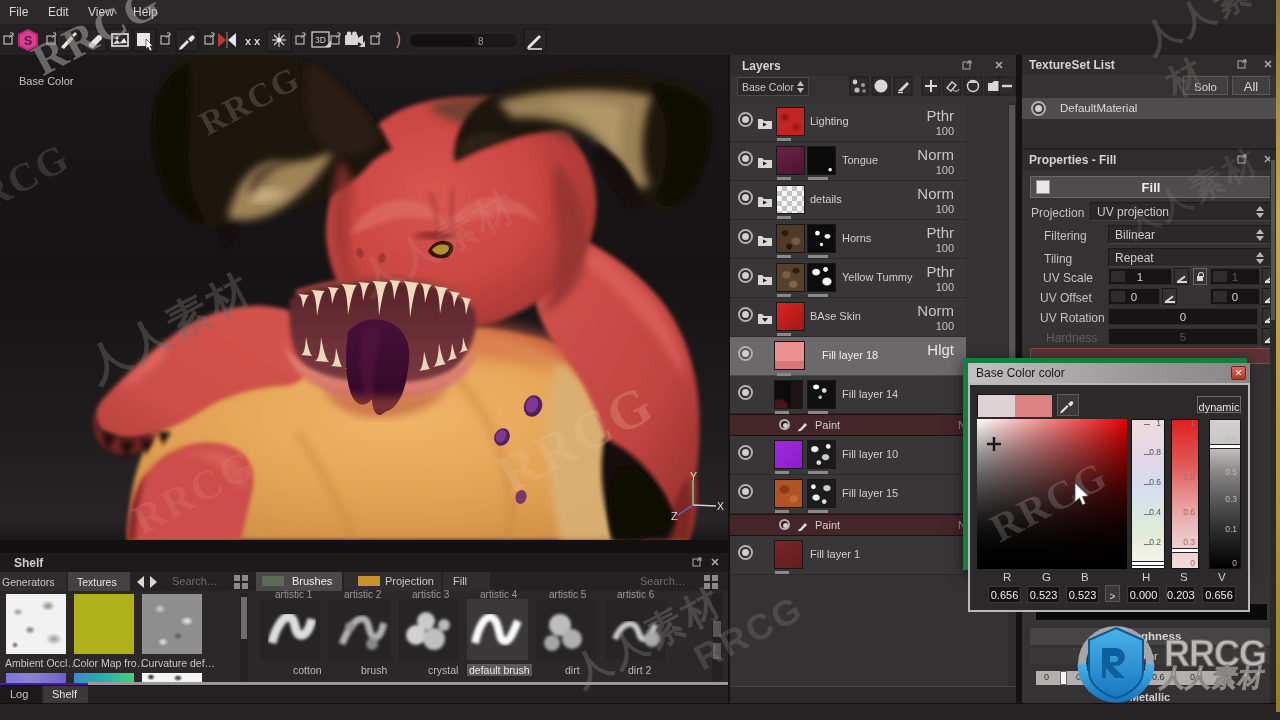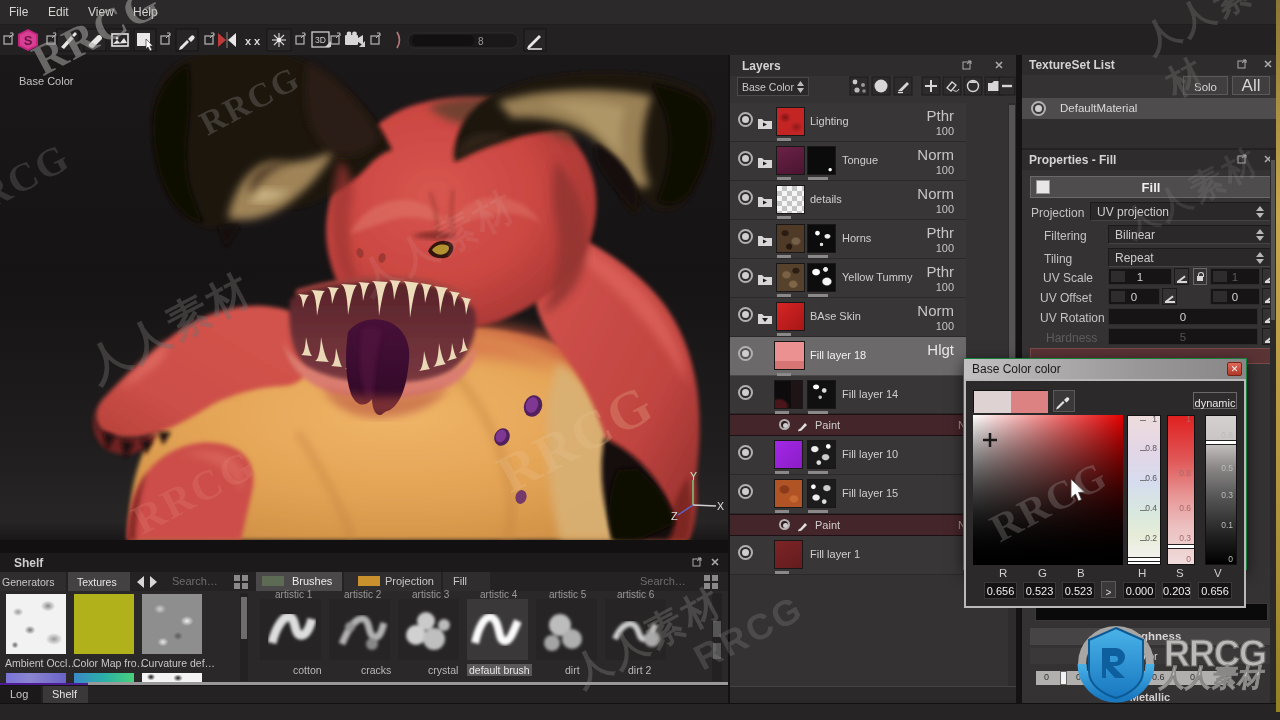--- a/index.html
+++ b/index.html
@@ -46,21 +46,21 @@
 .ppen::after{content:'';position:absolute;left:2px;top:9px;width:9px;height:2px;background:#d8d6d6;transform:rotate(-38deg);}
 .ppen::before{content:'';position:absolute;left:2px;top:12px;width:10px;height:1.5px;background:#d8d6d6;}
 .plock{position:absolute;width:14px;height:17px;background:#343233;border:1px solid #6a6868;}
 .plock::after{content:'';position:absolute;left:3px;top:7px;width:6px;height:5px;background:#d8d6d6;}
 .plock::before{content:'';position:absolute;left:4px;top:3px;width:4px;height:4px;border:1.5px solid #d8d6d6;border-bottom:none;border-radius:3px 3px 0 0;}
 .stick{position:absolute;top:1px;font-size:9px;color:#333;}
 
 #statusbar{position:absolute;left:0;top:703px;width:1280px;height:17px;background:#262425;border-top:1px solid #111;}
 #goldedge{position:absolute;left:1276px;top:0;width:4px;height:712px;background:linear-gradient(180deg,#8a7636,#c8a84e 30%,#b3953f 70%,#938024);z-index:60;}
 
-#dialog{position:absolute;left:963px;top:358px;width:284px;height:212px;z-index:40;border:1px solid #15803d;box-shadow:0 4px 14px rgba(0,0,0,.6);}
+#dialog{position:absolute;left:963px;top:358px;width:284px;height:212px;z-index:40;border:5px solid #15803d;box-shadow:0 4px 14px rgba(0,0,0,.6);}
 #dtitle{position:absolute;left:0;top:0;width:282px;height:20px;background:linear-gradient(90deg,#c2c0c0,#9a9898 60%,#888686);}
 #dtitle span{position:absolute;left:8px;top:3px;font-size:12px;color:#1a1a1a;}
 #dclose{position:absolute;right:4px;top:3px;width:15px;height:14px;background:linear-gradient(180deg,#e06a5a,#b03828);border:1px solid #7a2418;color:#fff;font-size:9px;text-align:center;line-height:13px;border-radius:2px;}
 #dbody{position:absolute;left:0;top:20px;width:282px;height:229px;background:#2b2929;border:2px solid #bab8b8;}
 .dtick{position:absolute;font-size:8.5px;color:#5a5858;}
 .dt{position:absolute;right:14px;width:6px;height:1px;background:#777;}
 .dind{position:absolute;left:0;width:100%;height:5px;background:#fff;border-top:1.5px solid #222;border-bottom:1.5px solid #222;}
 .dlab{position:absolute;top:186px;font-size:11.5px;color:#d0cecf;}
 .dval{position:absolute;top:201px;height:17px;background:#141212;border:1px solid #3a3839;font-size:11px;color:#eee;text-align:center;line-height:16px;}
 
@@ -424,21 +424,21 @@
             <circle cx="292" cy="44" r="8" fill="#bbb"></circle>
           </g>
       <rect x="345" y="0" width="61" height="61" fill="#262424"></rect>
       <g opacity=".85" filter="url(#bb)">
             <path d="M355,40 C360,28 368,22 374,26 C380,30 378,40 384,40 C390,40 392,30 396,26" stroke="#e8e8e8" stroke-width="6" fill="none"></path>
             <circle cx="392" cy="40" r="8" fill="#c2c2c2"></circle>
           </g>
       </g>
     </svg>
     <span class="text bl" style="left:39px">cotton</span>
-      <span class="text bl" style="left:107px">cracks</span>
+      <span class="text bl" style="left:107px">brush</span>
       <span class="text bl" style="left:174px">crystal</span>
     <span class="text bl" style="left:213px;background:#5a5858;color:#e8e8e8;padding:0 2px">default brush</span>
     <span class="text bl" style="left:311px">dirt</span>
       <span class="text bl" style="left:374px">dirt 2</span>
     <div class="abs" style="left:458px;top:2px;width:10px;height:88px;background:#232122">
         <div class="abs" style="left:1px;top:28px;width:8px;height:16px;background:#555"></div>
         <div class="abs" style="left:1px;top:50px;width:8px;height:16px;background:#555"></div>
       </div>
   </div>
 
@@ -589,21 +589,21 @@
       <div class="lth" style="background:linear-gradient(135deg,#d82525,#a61616)"></div>
       <div class="lbar"></div>
         <span class="lname" style="left:80px">BAse Skin</span>
       <span class="lmode">Norm</span>
         <span class="lop">100</span>
       </div>
     <div class="lrow" style="top:282px;background:#6b696a;border-bottom:1px solid #4a4848">
         <div class="eye" style="background:#565454"></div>
       <div class="lth" style="left:44px;width:31px;background:linear-gradient(180deg,#ec9191 72%,#d87676 72%)"></div>
       <div class="lbar" style="top:36px"></div>
-        <span class="lname" style="left:80px;color:#f2f0f0">Fill layer 18</span>
+        <span class="lname" style="left:92px;color:#f2f0f0">Fill layer 18</span>
       <span class="lmode" style="color:#e8e6e6">Hlgt</span>
       </div>
     <div class="lrow" style="top:321px;height:38px">
         <div class="eye"></div>
       <div class="lth" style="left:44px;background:radial-gradient(14px 12px at 15% 95%,#4a161c 0 50%,transparent 75%),linear-gradient(90deg,#0d0b0c 60%,#1e1416 60%)"></div>
       <div class="lmask" style="background:radial-gradient(5px 4px at 30% 22%,#fff 0 50%,transparent 70%),radial-gradient(4px 4px at 60% 35%,#ddd 0 45%,transparent 70%),radial-gradient(3px 3px at 45% 60%,#bbb 0 45%,transparent 70%),#101010"></div>
       <div class="lbar" style="left:45px"></div>
         <div class="lbar2"></div>
         <span class="lname" style="left:112px">Fill layer 14</span>
       </div>
@@ -657,21 +657,21 @@
   <div class="abs" style="left:0;top:0;width:258px;height:20px;background:#2e2c2d">
     <span style="position:absolute;left:7px;top:3px;font-size:12px;font-weight:bold;color:#d4d2d2">TextureSet List</span>
     <svg width="40" height="12" style="position:absolute;right:3px;top:4px">
         <rect x="1" y="2" width="7" height="7" fill="none" stroke="#aaa"></rect>
         <path d="M5,4 l4,-3 M6,1 h3 v3" stroke="#aaa" fill="none"></path>
         <path d="M28,2 l6,6 M34,2 l-6,6" stroke="#aaa" stroke-width="1.6"></path>
       </svg>
   </div>
   <div class="abs" style="left:0;top:20px;width:258px;height:23px;background:#343233">
     <div class="abs" style="left:161px;top:1px;width:45px;height:19px;background:#403e3f;border:1px solid #5a5858;text-align:center"><span style="font-size:11.5px;color:#d8d6d6;line-height:18px">Solo</span></div>
-    <div class="abs" style="left:210px;top:1px;width:38px;height:19px;background:#403e3f;border:1px solid #5a5858;text-align:center"><span style="font-size:17px;color:#d8d6d6;line-height:18px">All</span></div>
+    <div class="abs" style="left:210px;top:1px;width:38px;height:19px;background:#403e3f;border:1px solid #5a5858;text-align:center"><span style="font-size:13px;color:#d8d6d6;line-height:18px">All</span></div>
   </div>
   <div class="abs" style="left:0;top:43px;width:258px;height:21px;background:#4e4c4d">
     <div class="eye" style="left:9px;top:3px;background:#3a3839"></div>
     <span style="position:absolute;left:38px;top:4px;font-size:11.5px;color:#dcdada">DefaultMaterial</span>
   </div>
   <div class="abs" style="left:0;top:64px;width:258px;height:29px;background:#2f2d2e"></div>
   <div class="abs" style="left:0;top:93px;width:258px;height:2px;background:#232122"></div>
   <div class="abs" style="left:0;top:95px;width:258px;height:20px;background:#2e2c2d">
     <span style="position:absolute;left:7px;top:3px;font-size:12px;font-weight:bold;color:#d4d2d2">Properties - Fill</span>
     <svg width="40" height="12" style="position:absolute;right:3px;top:4px">

